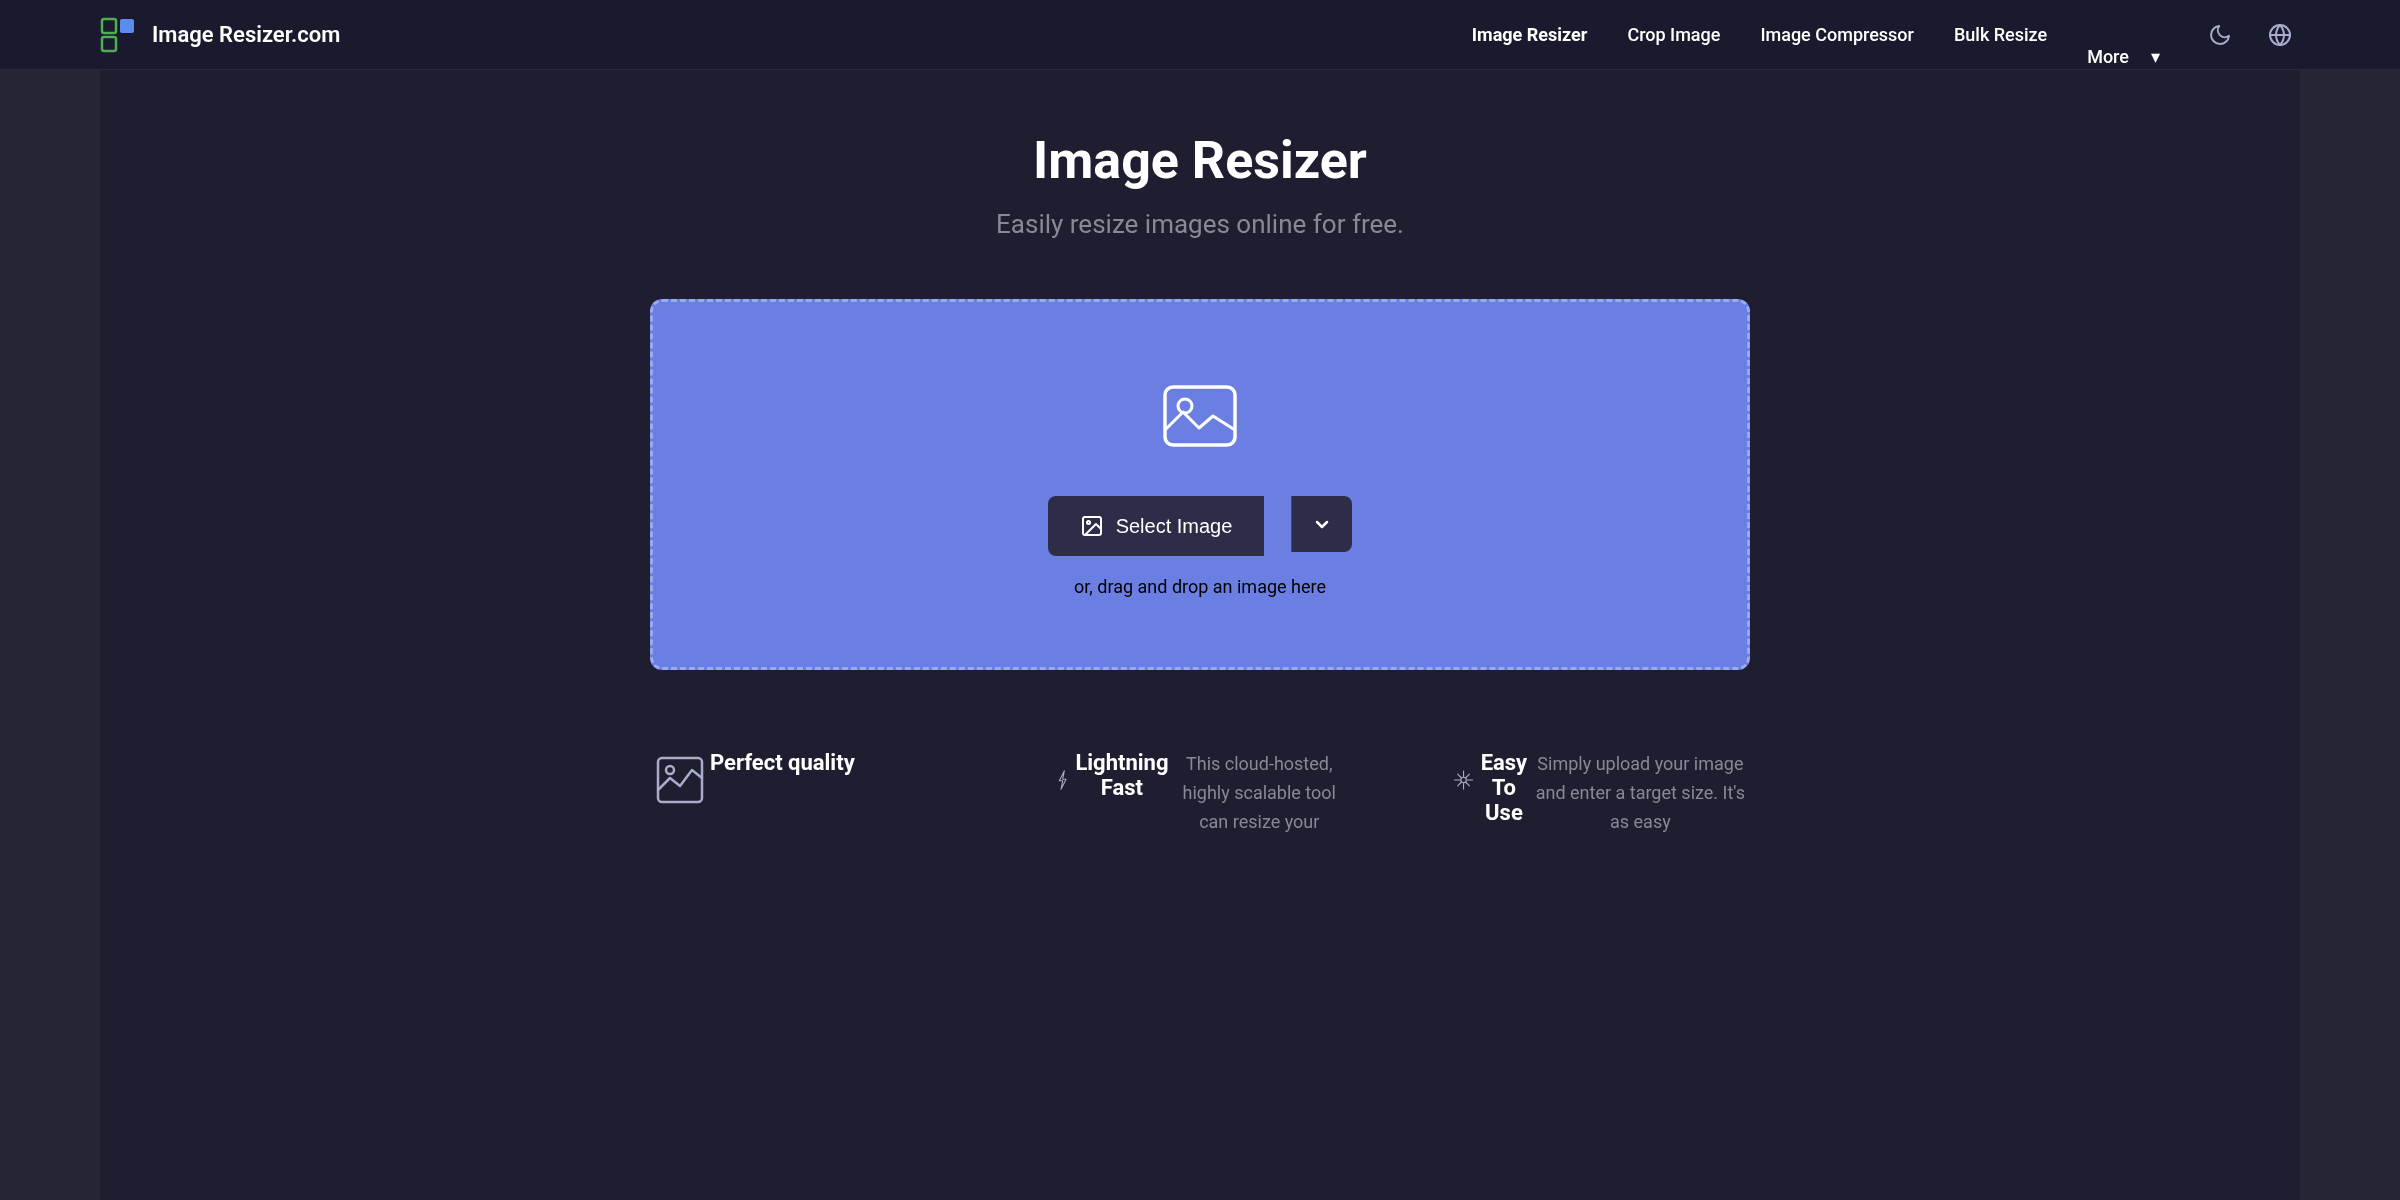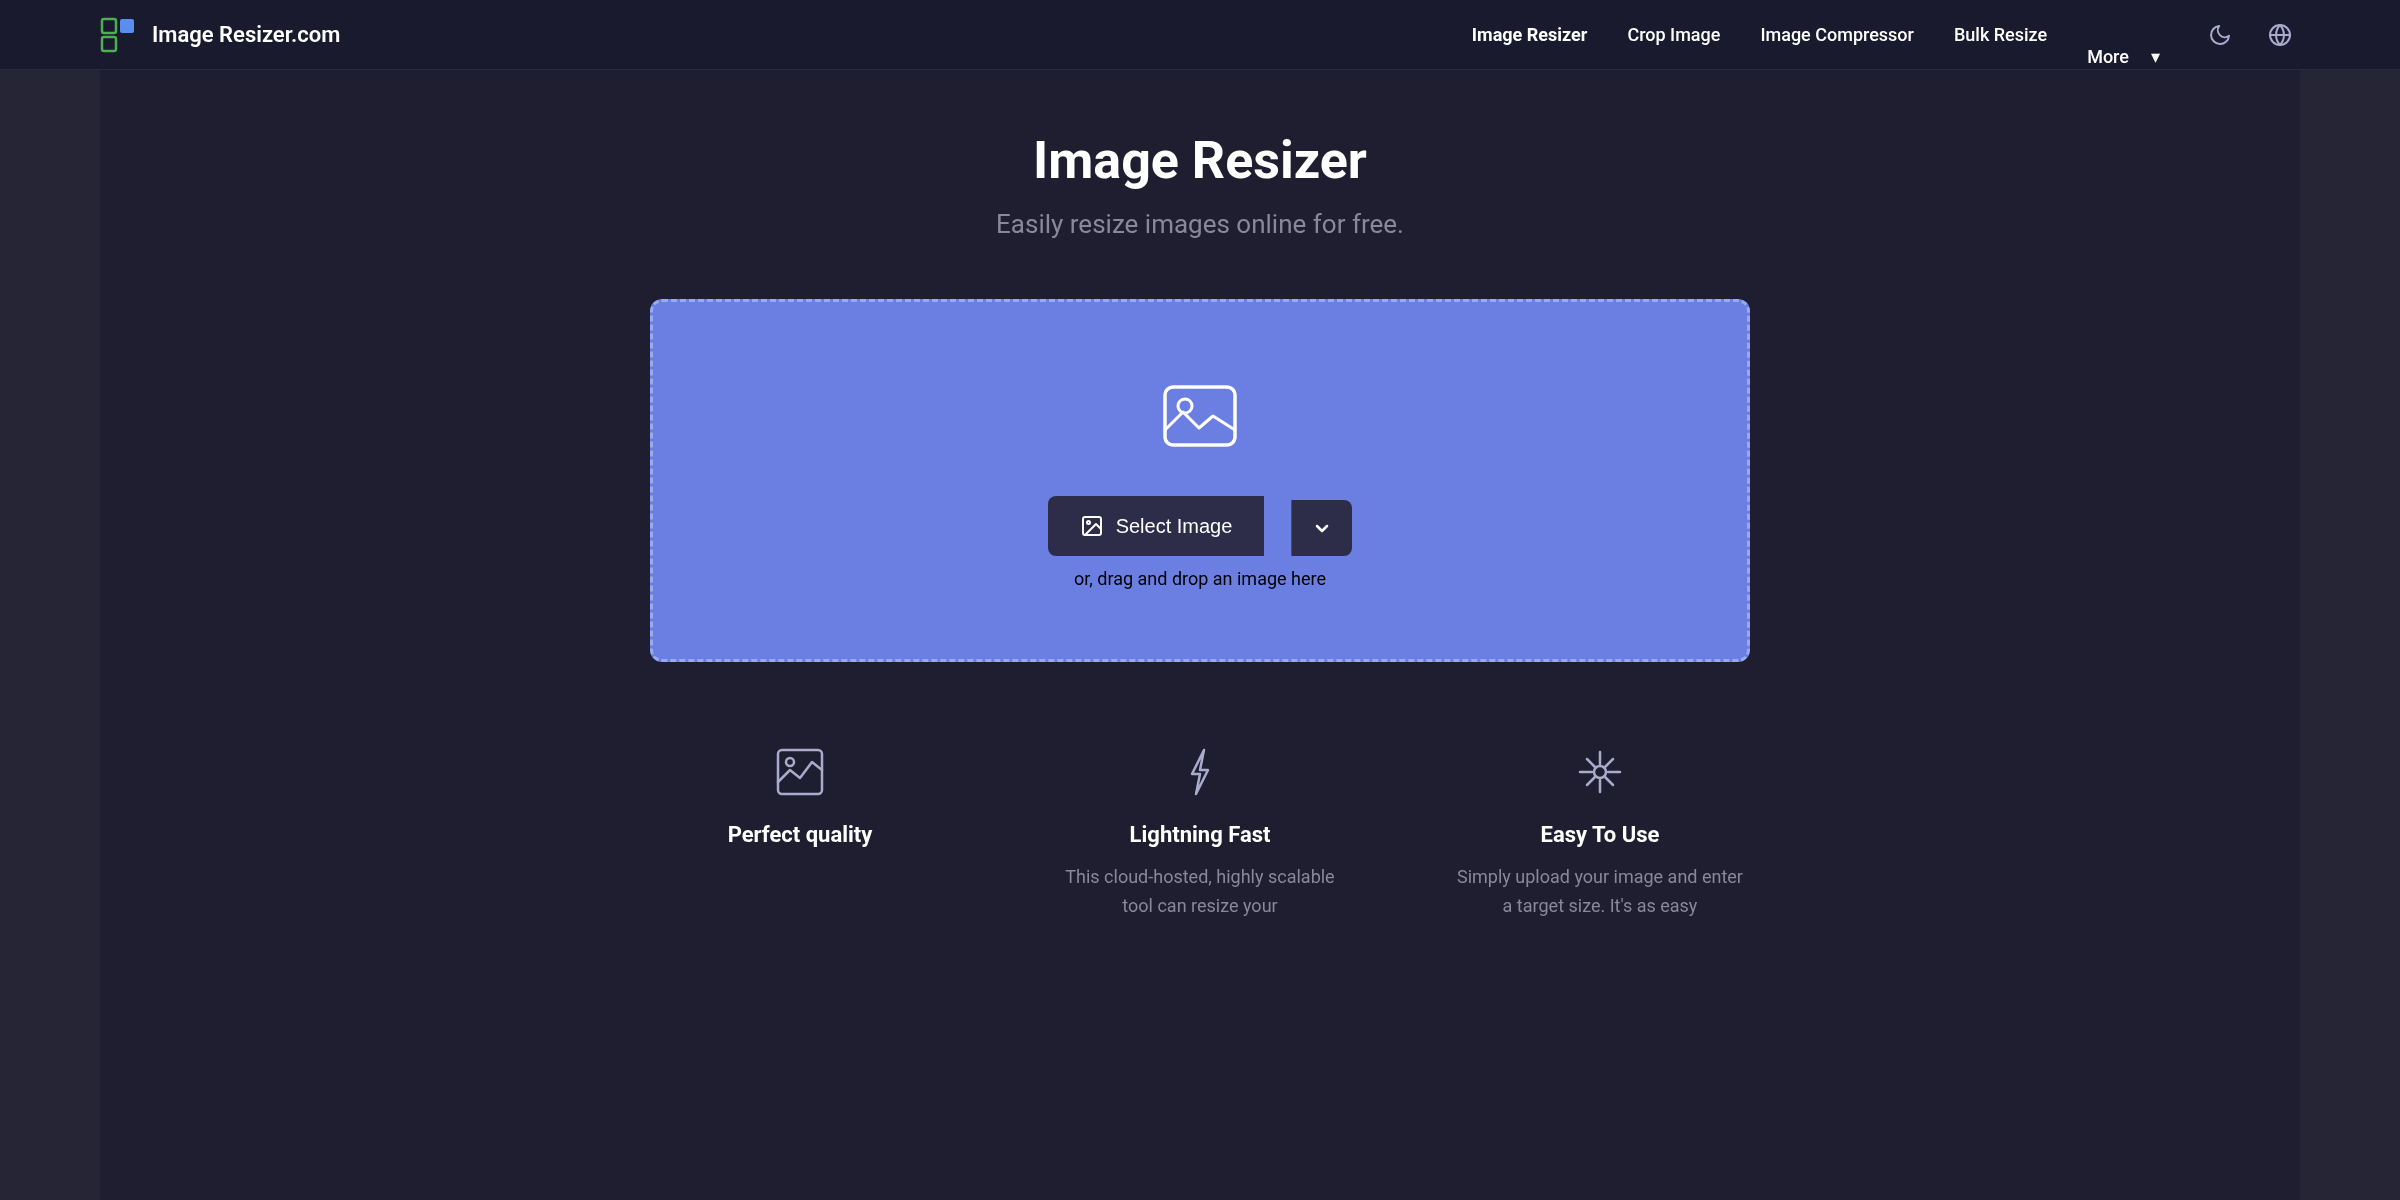--- a/index.html
+++ b/index.html
@@ -141,22 +141,22 @@
       margin-bottom: 30px;
     }
 
     .upload-icon-svg {
       width: 90px;
       height: 90px;
     }
 
     .select-image-btn-container {
       display: flex;
-      align-items: flex-end;
-      margin-bottom: 12px;
+      align-items: flex-start;
+      margin-bottom: 20px;
       gap: 27px;
     }
 
     .select-image-btn {
       background-color: #2d2d4a;
       color: #ffffff;
       border: none;
       border-radius: 8px 0 0 8px;
       padding: 18px 32px;
       font-size: 20px;
@@ -188,22 +188,22 @@
     
     .features-section {
       display: flex;
       gap: 100px;
       align-items: flex-start;
       width: 1100px;
     }
 
     .feature-item {
       display: flex;
-      flex-direction: column;
-      align-items: center;
+      flex-direction: row;
+      align-items: flex-start;
       flex: 1;
     }
 
     .feature-icon {
       width: 60px;
       height: 60px;
       margin-bottom: 20px;
       color: #aaaacc;
     }
 

